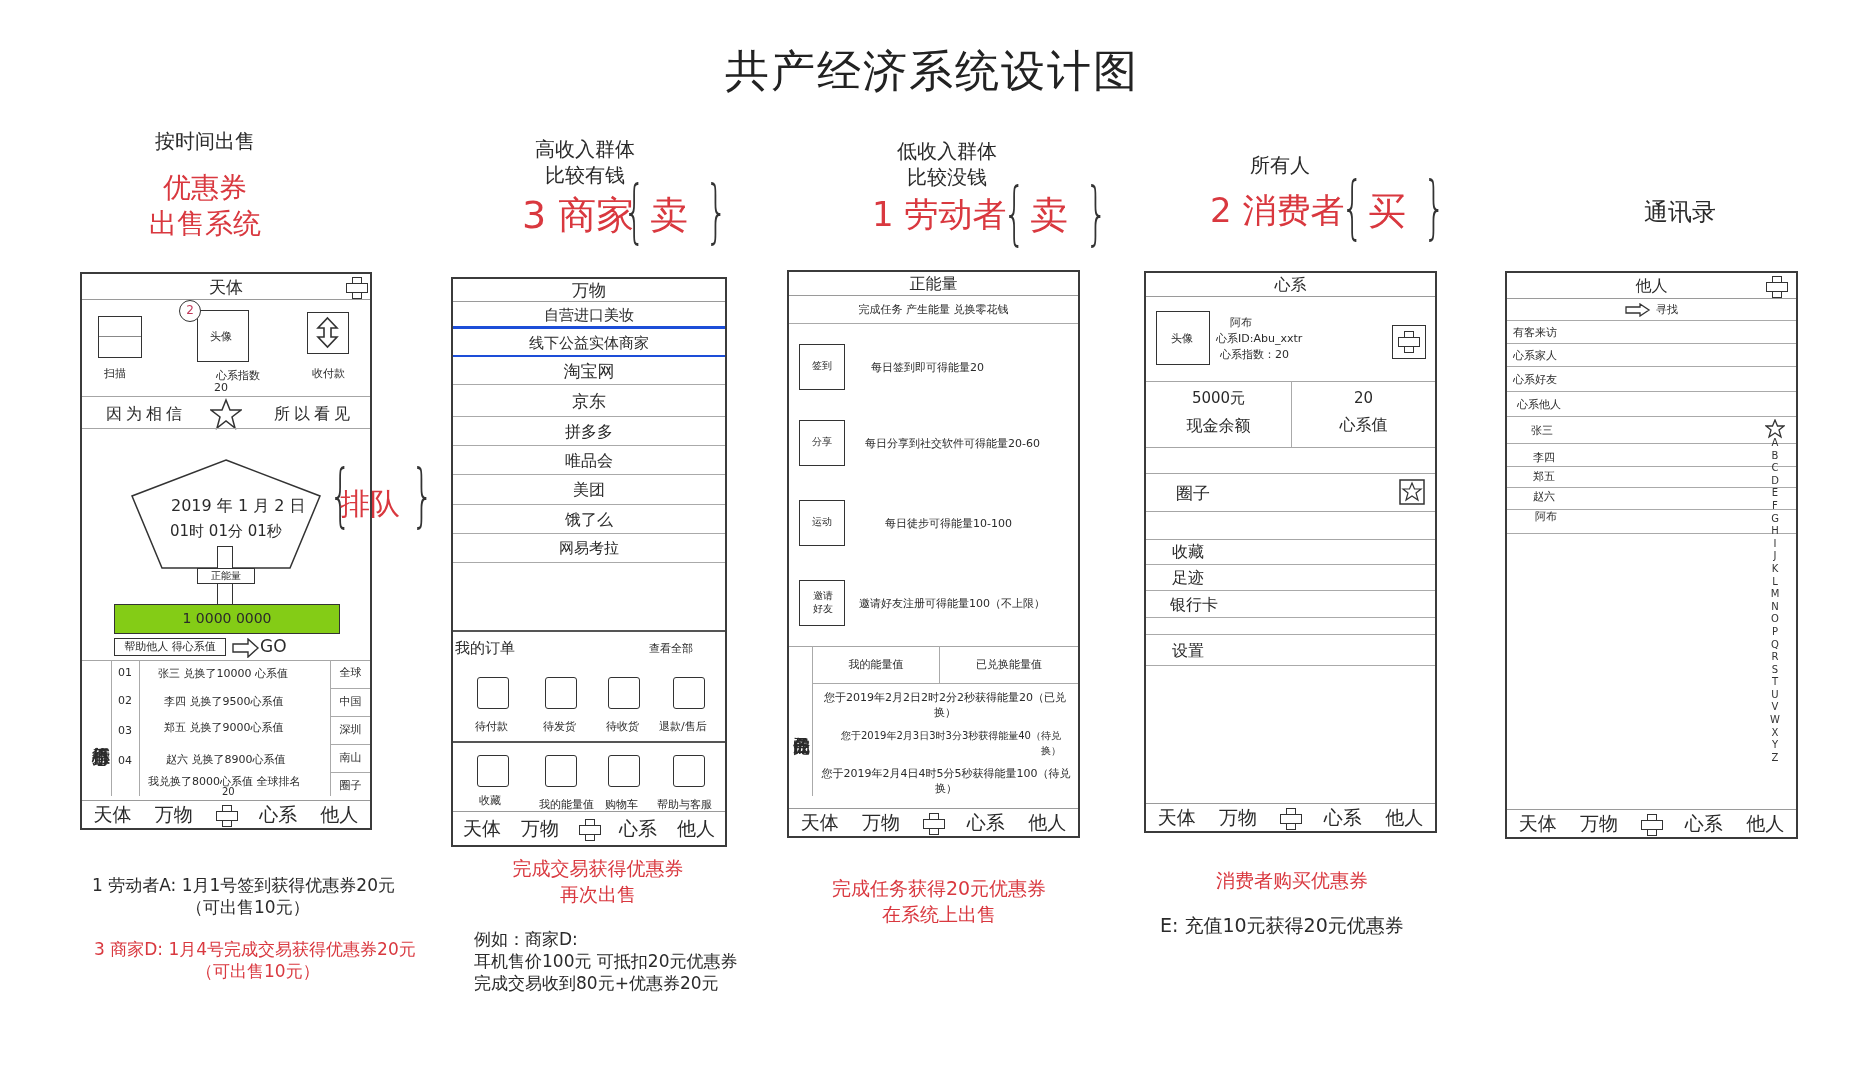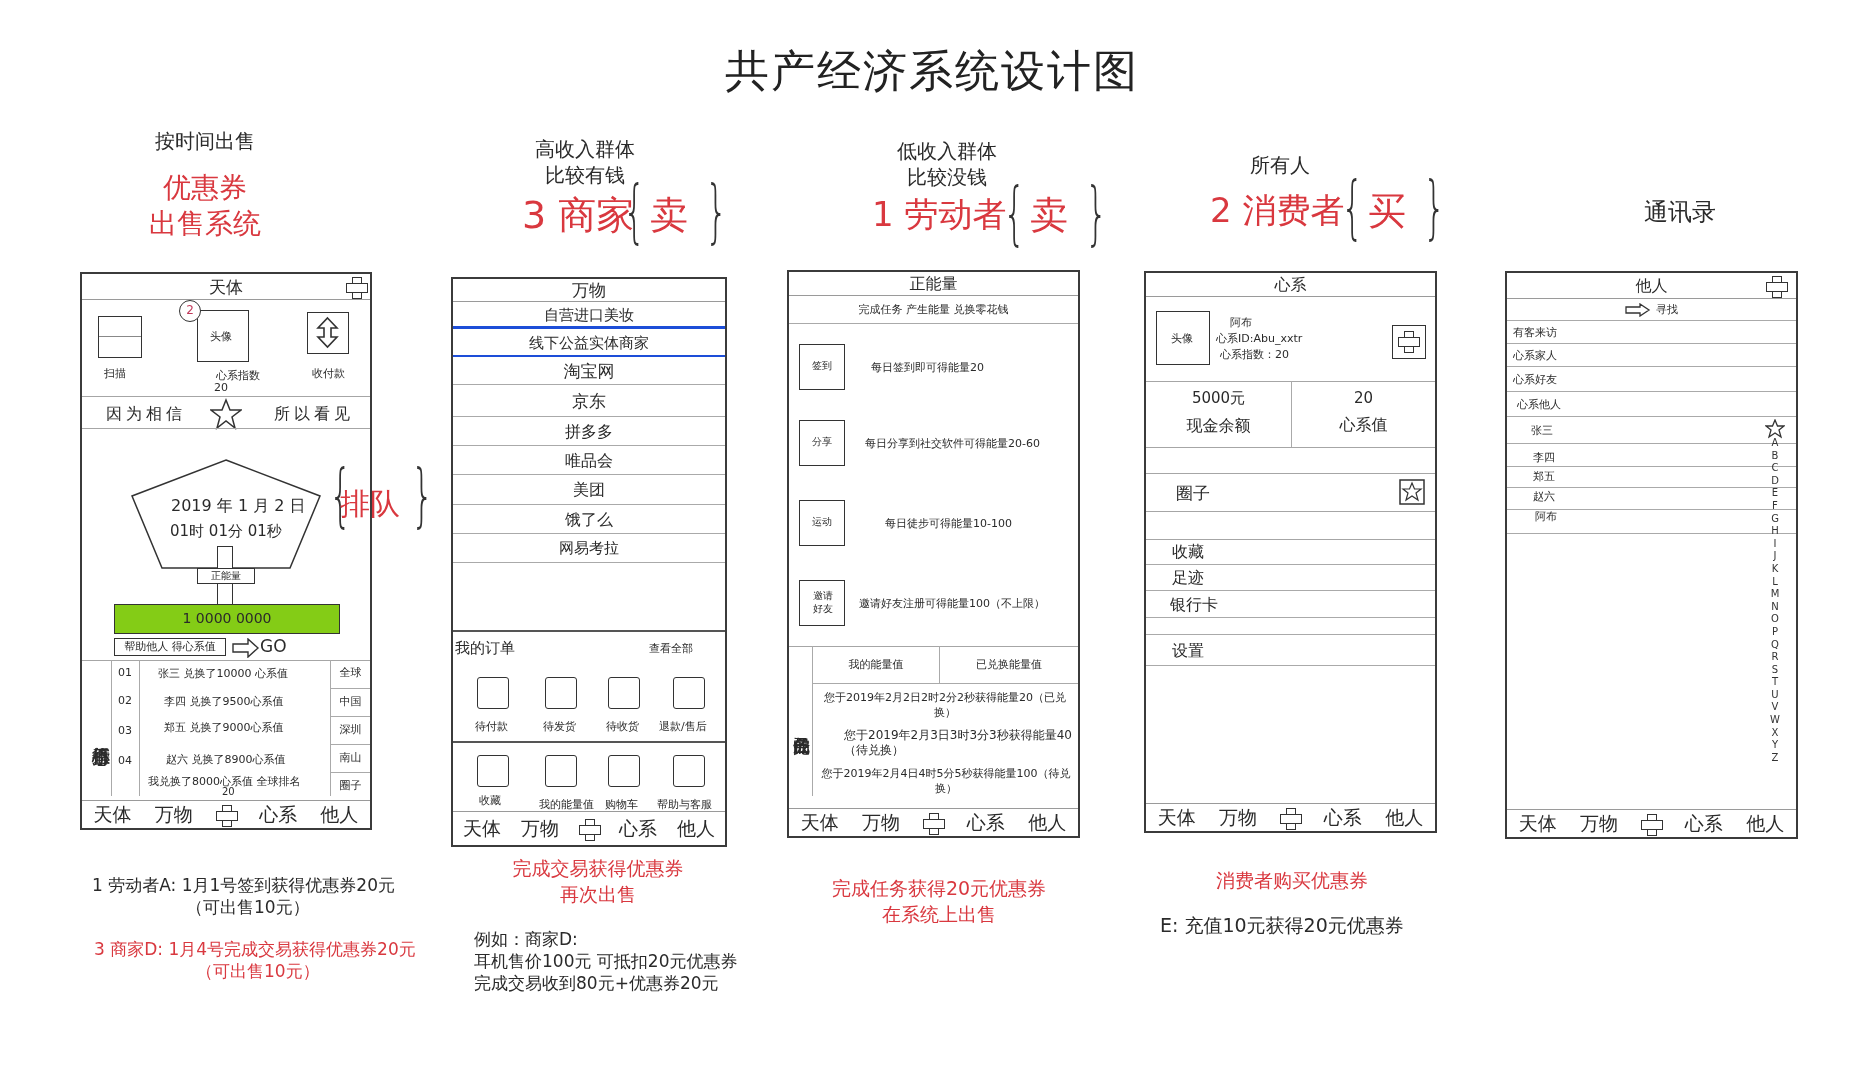--- a/index.html
+++ b/index.html
@@ -225,21 +225,21 @@
   <div class="box" style="left:10px; top:308px; width:46px; height:46px; border-width:1.5px;">
     <div style="position:absolute; left:11px; top:8px; width:24px; font-size:10px; line-height:13px; text-align:center;">邀请好友</div>
   </div>
   <div class="t sm" style="left:70px; top:324px;">邀请好友注册可得能量100（不上限）</div>
 
   <div class="row-line" style="top:374px;"></div>
   <div class="abs" style="left:0; top:374px; width:24px; height:150px; border-right:1px solid #aaa; font-size:17px; line-height:21px; text-align:center; writing-mode:vertical-rl; padding-top:6px;">已完成的任务</div>
   <div class="abs" style="left:24px; top:374px; width:127px; height:38px; border-right:1px solid #aaa; border-bottom:1px solid #aaa; text-align:center; font-size:11px; line-height:38px;">我的能量值</div>
   <div class="abs" style="left:151px; top:374px; right:0; height:38px; border-bottom:1px solid #aaa; text-align:center; font-size:11px; line-height:38px;">已兑换能量值</div>
   <div class="abs" style="left:28px; top:418px; width:256px; font-size:11px; line-height:15px; text-align:center;">您于2019年2月2日2时2分2秒获得能量20（已兑换）</div>
-  <div class="abs" style="left:55px; top:456px; width:232px; font-size:12px; line-height:15px; text-align:left;">您于2019年2月3日3时3分3秒获得能量40（待兑换）</div>
+  <div class="abs" style="left:40px; top:456px; width:232px; font-size:10px; line-height:15px; text-align:right;">您于2019年2月3日3时3分3秒获得能量40（待兑换）</div>
   <div class="abs" style="left:26px; top:494px; width:262px; font-size:11px; line-height:15px; text-align:center;">您于2019年2月4日4时5分5秒获得能量100（待兑换）</div>
 
   <div class="tabbar">
     <span>天体</span>
     <span>万物</span>
     <span class="plus-icon"></span>
     <span>心系</span>
     <span>他人</span>
   </div>
 </div>

